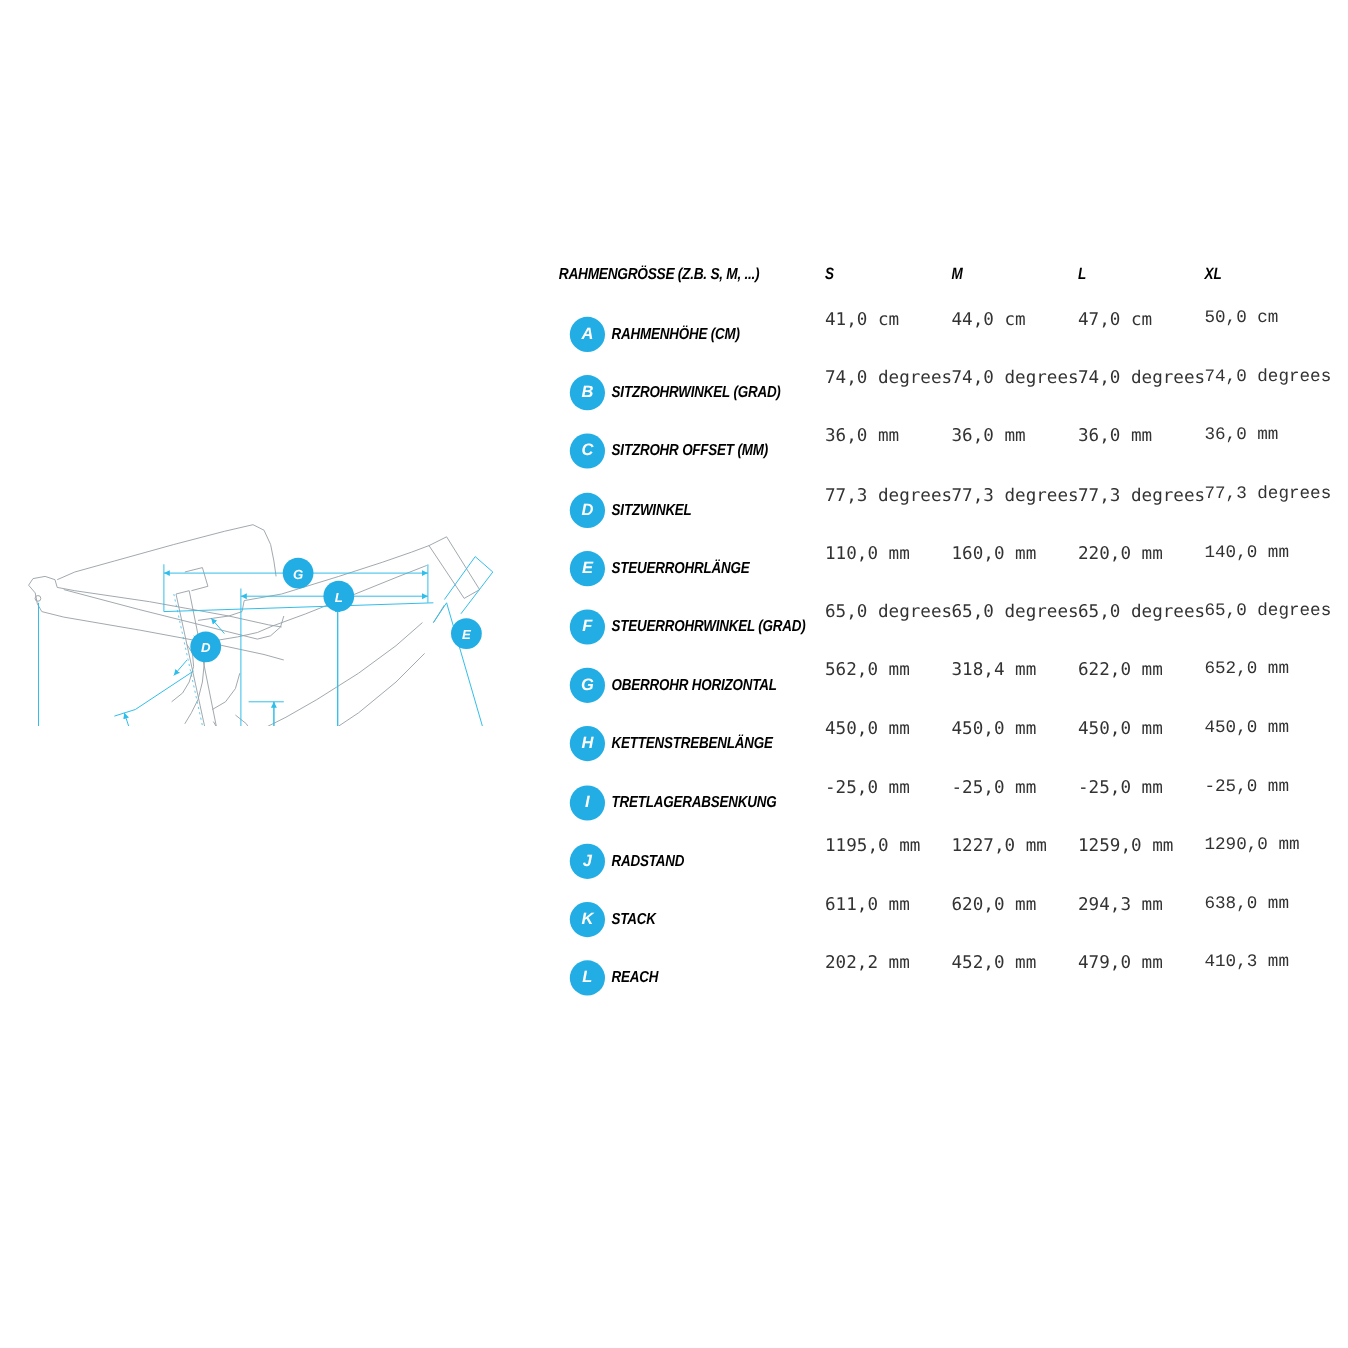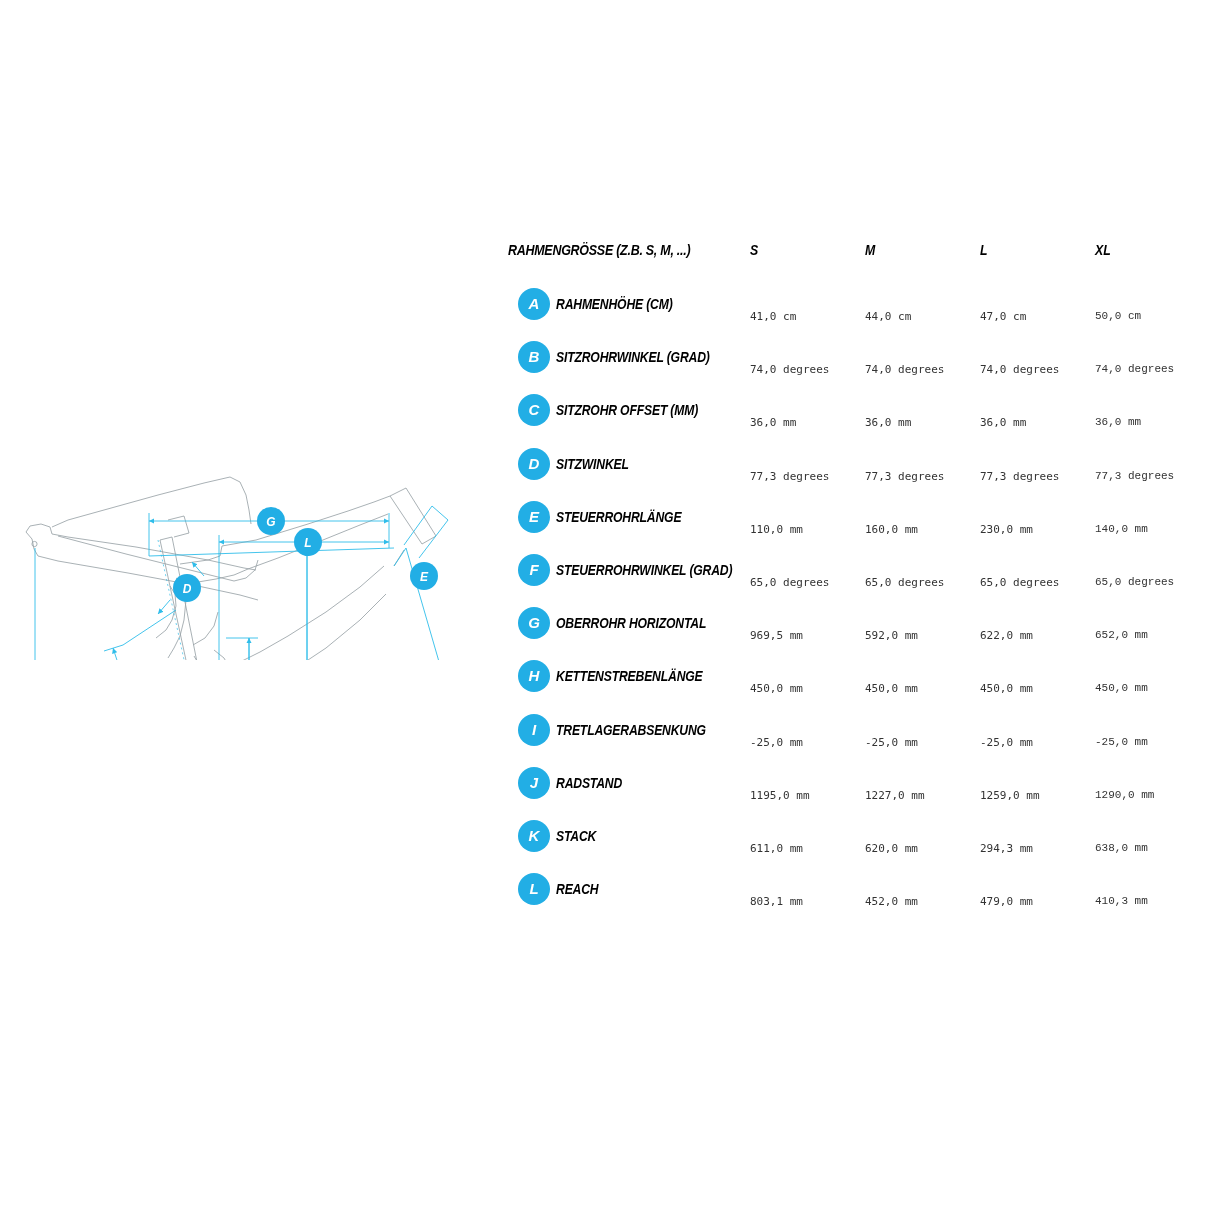--- a/index.html
+++ b/index.html
@@ -111,23 +111,23 @@
     font-size: 14.5px;
     letter-spacing: -0.2px;
     color: #000000;
     transform: scaleX(0.84);
     transform-origin: left center;
     white-space: nowrap;
   }
 
   .row-val {
     position: absolute;
-    top: 34px;
+    top: 4px;
     font-family: "DejaVu Sans Mono", "Liberation Mono", monospace;
-    font-size: 11px;
+    font-size: 16px;
     color: #333333;
     white-space: nowrap;
   }
 
   
   .c0 { left: 242px; }
   .c1 { left: 357px; }
   .c2 { left: 472px; }
   .c3 { left: 587px; font-family: Liberation Mono, monospace; }
 </style>
@@ -374,38 +374,38 @@
       <div class="row-val c1">77,3 degrees</div>
       <div class="row-val c2">77,3 degrees</div>
       <div class="row-val c3">77,3 degrees</div>
     </div>
 
     <div class="spec-row">
       <div class="badge">E</div>
       <div class="row-label">STEUERROHRLÄNGE</div>
       <div class="row-val c0">110,0 mm</div>
       <div class="row-val c1">160,0 mm</div>
-      <div class="row-val c2">230,0 mm</div>
+      <div class="row-val c2">220,0 mm</div>
       <div class="row-val c3">140,0 mm</div>
     </div>
 
     <div class="spec-row">
       <div class="badge">F</div>
       <div class="row-label">STEUERROHRWINKEL (GRAD)</div>
       <div class="row-val c0">65,0 degrees</div>
       <div class="row-val c1">65,0 degrees</div>
       <div class="row-val c2">65,0 degrees</div>
       <div class="row-val c3">65,0 degrees</div>
     </div>
 
     <div class="spec-row">
       <div class="badge">G</div>
       <div class="row-label">OBERROHR HORIZONTAL</div>
-      <div class="row-val c0">969,5 mm</div>
-      <div class="row-val c1">592,0 mm</div>
+      <div class="row-val c0">562,0 mm</div>
+      <div class="row-val c1">318,4 mm</div>
       <div class="row-val c2">622,0 mm</div>
       <div class="row-val c3">652,0 mm</div>
     </div>
 
     <div class="spec-row">
       <div class="badge">H</div>
       <div class="row-label">KETTENSTREBENLÄNGE</div>
       <div class="row-val c0">450,0 mm</div>
       <div class="row-val c1">450,0 mm</div>
       <div class="row-val c2">450,0 mm</div>
@@ -435,20 +435,20 @@
       <div class="row-label">STACK</div>
       <div class="row-val c0">611,0 mm</div>
       <div class="row-val c1">620,0 mm</div>
       <div class="row-val c2">294,3 mm</div>
       <div class="row-val c3">638,0 mm</div>
     </div>
 
     <div class="spec-row">
       <div class="badge">L</div>
       <div class="row-label">REACH</div>
-      <div class="row-val c0">803,1 mm</div>
+      <div class="row-val c0">202,2 mm</div>
       <div class="row-val c1">452,0 mm</div>
       <div class="row-val c2">479,0 mm</div>
       <div class="row-val c3">410,3 mm</div>
     </div>
 
   </div>
 </div>
 
 </body></html>

